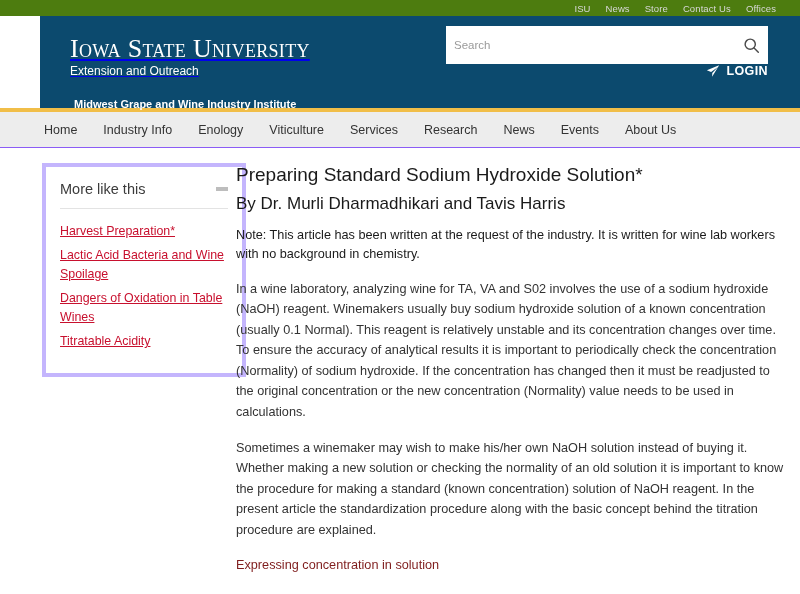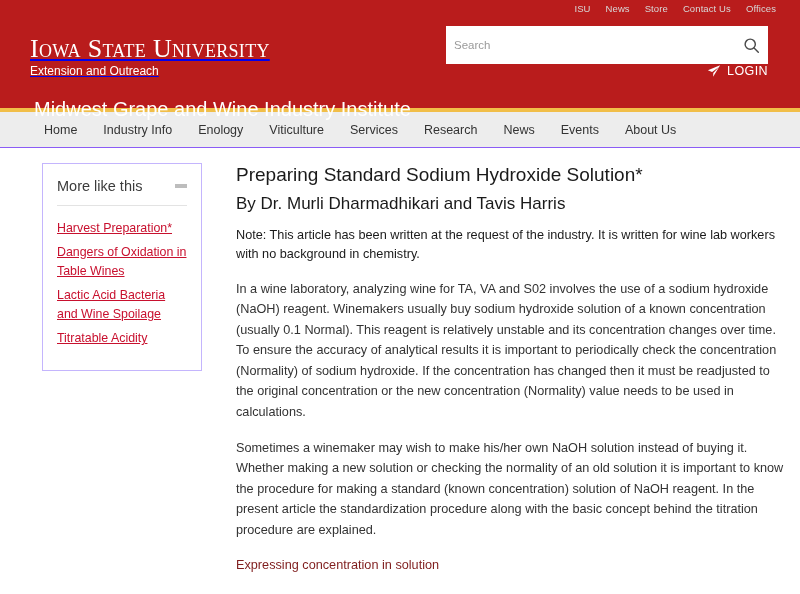--- a/index.html
+++ b/index.html
@@ -6,40 +6,41 @@
   html, body {
     width: 800px; height: 594px;
     overflow: hidden;
     background: #ffffff;
     font-family: "Liberation Sans", sans-serif;
   }
 
   
   .utility-bar {
     height: 16px;
-    background: #b91c1c;
+    background: #4d7c0f;
     display: flex;
     justify-content: flex-end;
     align-items: center;
     padding-right: 24px;
   }
   .utility-link {
     color: #d8d8d8;
     font-size: 9.5px;
     text-decoration: none;
     margin-left: 15px;
     letter-spacing: .1px;
     white-space: nowrap;
   }
 
   
   .brand-band {
     height: 92px;
-    background: #b91c1c;
+    background: #0c4a6e;
     position: relative;
+    margin-left: 40px;
   }
   .logo-block {
     position: absolute;
     left: 30px;
     top: 20px;
   }
   .logo-main {
     font-family: "Liberation Serif", serif;
     color: #ffffff;
     font-size: 26px;
@@ -54,22 +55,22 @@
     font-size: 12px;
     line-height: 1.25;
     margin-top: 2px;
     white-space: nowrap;
   }
   .site-title {
     position: absolute;
     left: 34px;
     top: 82px;
     color: #ffffff;
-    font-size: 20px;
-    font-weight: normal;
+    font-size: 11px;
+    font-weight: bold;
     white-space: nowrap;
   }
   .search-wrap {
     position: absolute;
     right: 32px;
     top: 10px;
     width: 322px;
     height: 38px;
     background: #ffffff;
     display: flex;
@@ -98,21 +99,21 @@
     right: 32px;
     top: 48px;
     display: flex;
     align-items: center;
     gap: 6px;
     text-decoration: none;
   }
   .login-label {
     color: #ffffff;
     font-size: 12.5px;
-    font-weight: normal;
+    font-weight: bold;
     letter-spacing: .4px;
   }
 
   
   .gold-stripe { height: 4px; background: #f1be48; }
 
   
   .main-nav {
     height: 36px;
     background: #ededed;
@@ -134,23 +135,23 @@
     display: flex;
     padding-top: 15px;
     height: calc(594px - 148px);
   }
   .sidebar {
     width: 236px;
     flex: 0 0 236px;
     padding-left: 42px;
   }
   .widget-box {
-    border: 1px solid #c4b5fd;
+    border: 4px solid #c4b5fd;
     background: #ffffff;
-    width: 160px;
+    width: 204px;
     padding: 14px 14px 18px 14px;
   }
   .widget-head {
     display: flex;
     align-items: center;
     justify-content: space-between;
     padding-bottom: 11px;
     border-bottom: 1px solid #e3e3e3;
   }
   .widget-title {
@@ -268,24 +269,24 @@
     <div class="widget-box">
       <div class="widget-head">
         <span class="widget-title">More like this</span>
         <span class="collapse-icon"></span>
       </div>
       <ul class="widget-list">
         <li>
           <a class="widget-link" href="#">Harvest Preparation*</a>
         </li>
         <li>
-          <a class="widget-link" href="#">Dangers of Oxidation in Table Wines</a>
+          <a class="widget-link" href="#">Lactic Acid Bacteria and Wine Spoilage</a>
         </li>
         <li>
-          <a class="widget-link" href="#">Lactic Acid Bacteria and Wine Spoilage</a>
+          <a class="widget-link" href="#">Dangers of Oxidation in Table Wines</a>
         </li>
         <li>
           <a class="widget-link" href="#">Titratable Acidity</a>
         </li>
       </ul>
     </div>
   </aside>
 
   <main class="content">
     <h1 class="article-title">Preparing Standard Sodium Hydroxide Solution*</h1>

